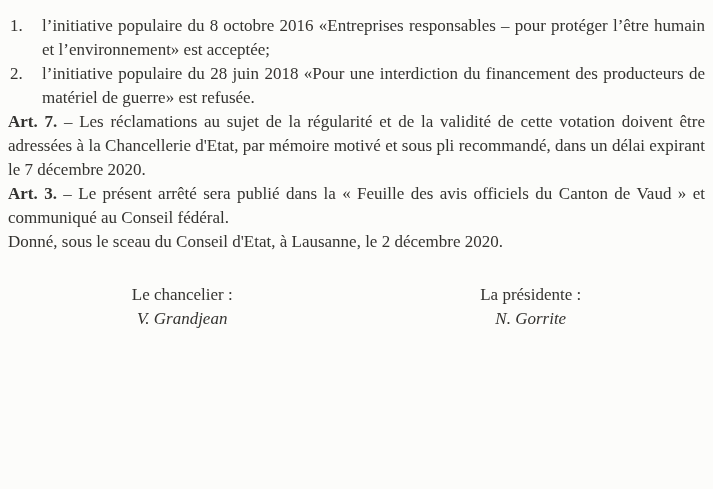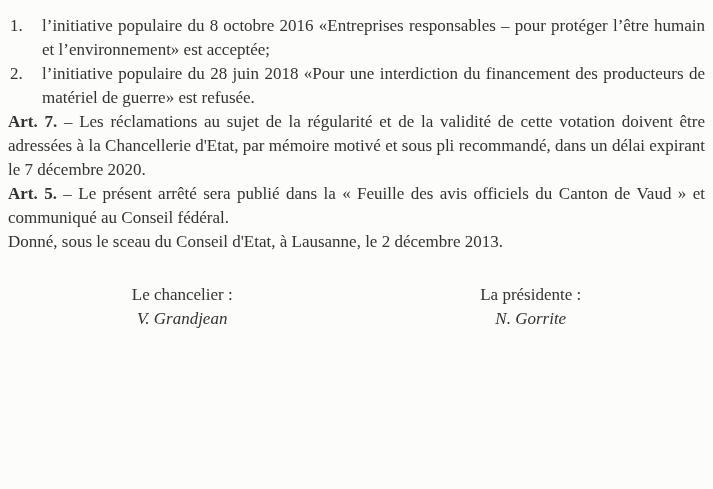--- a/index.html
+++ b/index.html
@@ -69,25 +69,25 @@
       <span class="item-text">l’initiative populaire du 28 juin 2018 «Pour une interdiction du financement des producteurs de matériel de guerre» est refusée.</span>
     </div>
   </div>
 
   <p class="article art2 justify">
     <b class="art-label">Art. 7.</b>
     <span>– Les réclamations au sujet de la régularité et de la validité de cette votation doivent être adressées à la Chancellerie d'Etat, par mémoire motivé et sous pli recommandé, dans un délai expirant le 7 décembre 2020.</span>
   </p>
 
   <p class="article art3 justify">
-    <b class="art-label">Art. 5.</b>
+    <b class="art-label">Art. 3.</b>
     <span>– Le présent arrêté sera publié dans la « Feuille des avis officiels du Canton de Vaud » et communiqué au Conseil fédéral.</span>
   </p>
 
-  <p class="closing">Donné, sous le sceau du Conseil d'Etat, à Lausanne, le 2 décembre 2013.</p>
+  <p class="closing">Donné, sous le sceau du Conseil d'Etat, à Lausanne, le 2 décembre 2020.</p>
 
   <div class="signatures">
     <div class="sig-col">
       <p class="sig-title">Le chancelier :</p>
       <p class="sig-name">V. Grandjean</p>
     </div>
     <div class="sig-col">
       <p class="sig-title">La présidente :</p>
       <p class="sig-name">N. Gorrite</p>
     </div>

